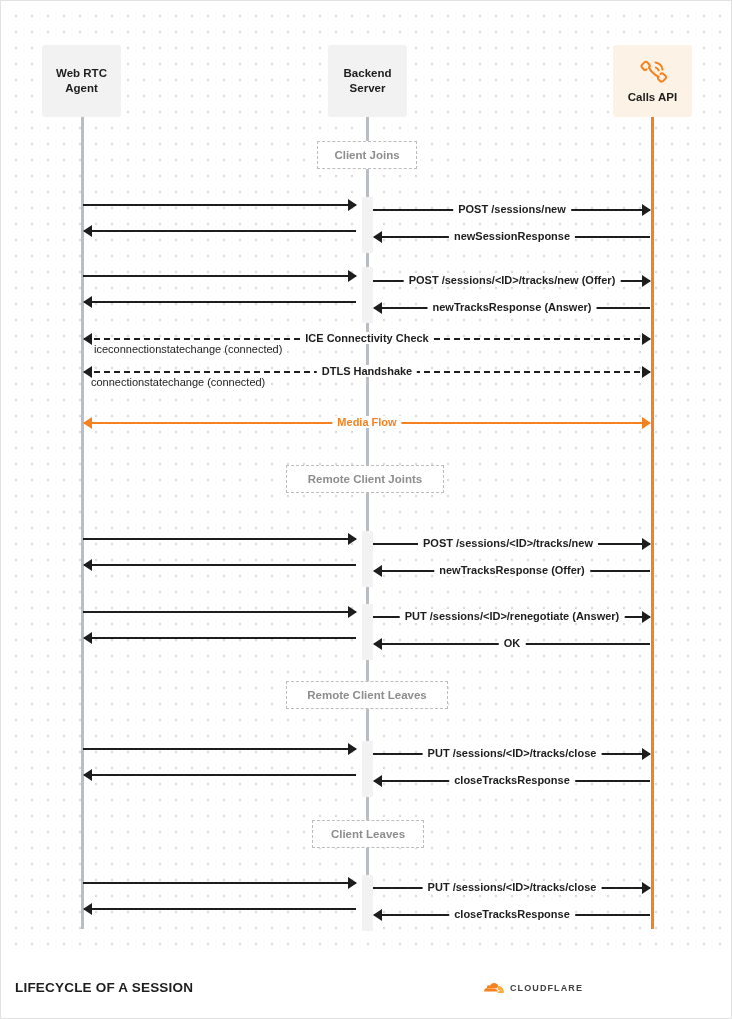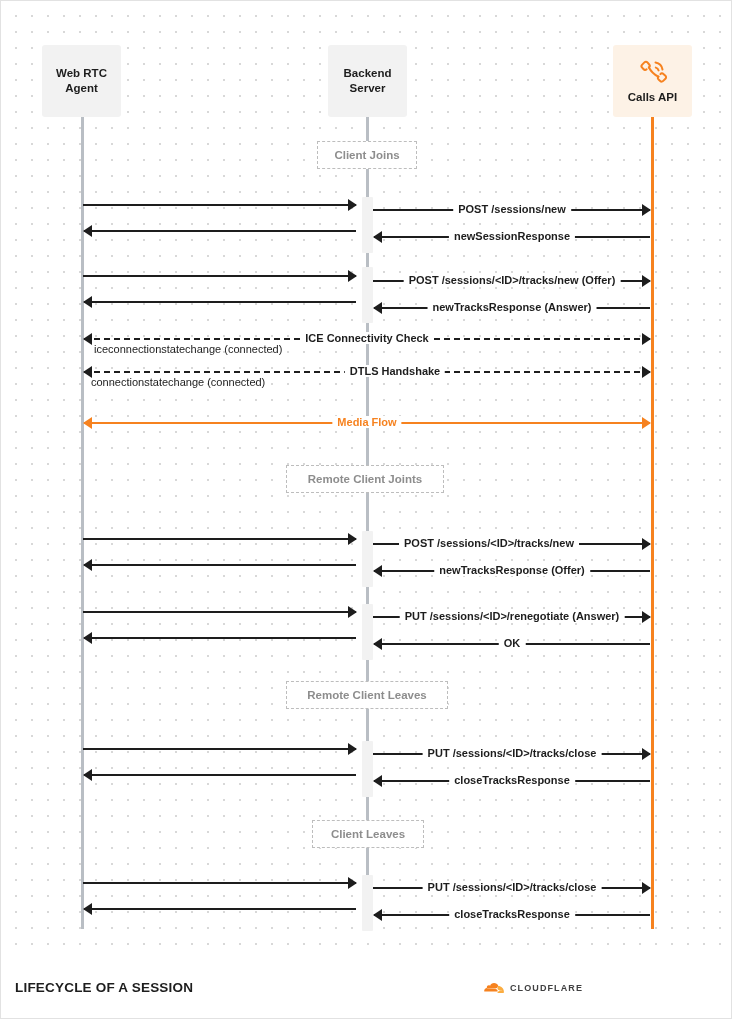--- a/index.html
+++ b/index.html
@@ -285,39 +285,39 @@
       <div class="head right"></div>
   </div>
   <div class="msg-label" style="left:366px; top:337px;">ICE Connectivity Check</div>
   <div class="sub-label" style="left:93px; top:342px;">iceconnectionstatechange (connected)</div>
 
   <div class="arrow dashed" style="left:83px; top:370px; width:566px;">
     <div class="line"></div>
       <div class="head left"></div>
       <div class="head right"></div>
   </div>
-  <div class="msg-label" style="left:366px; top:370px;margin-left:28px;">DTLS Handshake</div>
+  <div class="msg-label" style="left:366px; top:370px;">DTLS Handshake</div>
   <div class="sub-label" style="left:90px; top:375px;">connectionstatechange (connected)</div>
 
   <div class="arrow orange" style="left:83px; top:421px; width:566px;">
     <div class="line"></div>
       <div class="head left"></div>
       <div class="head right"></div>
   </div>
   <div class="msg-label orange" style="left:366px; top:421px;">Media Flow</div>
 
   <div class="arrow" style="left:82px; top:537px; width:273px;">
     <div class="line"></div>
       <div class="head right"></div>
   </div>
   <div class="arrow" style="left:372px; top:542px; width:277px;">
     <div class="line"></div>
       <div class="head right"></div>
   </div>
-  <div class="msg-label" style="left:488px; top:542px;">POST /sessions/&lt;ID&gt;/tracks/new</div>
+  <div class="msg-label" style="left:507px; top:542px;">POST /sessions/&lt;ID&gt;/tracks/new</div>
 
   <div class="arrow" style="left:83px; top:563px; width:272px;">
     <div class="line"></div>
       <div class="head left"></div>
   </div>
   <div class="arrow" style="left:373px; top:569px; width:276px;">
     <div class="line"></div>
       <div class="head left"></div>
   </div>
   <div class="msg-label" style="left:511px; top:569px;">newTracksResponse (Offer)</div>

